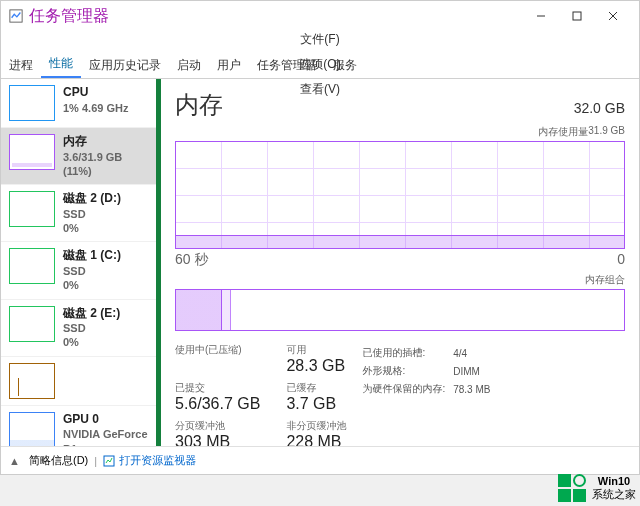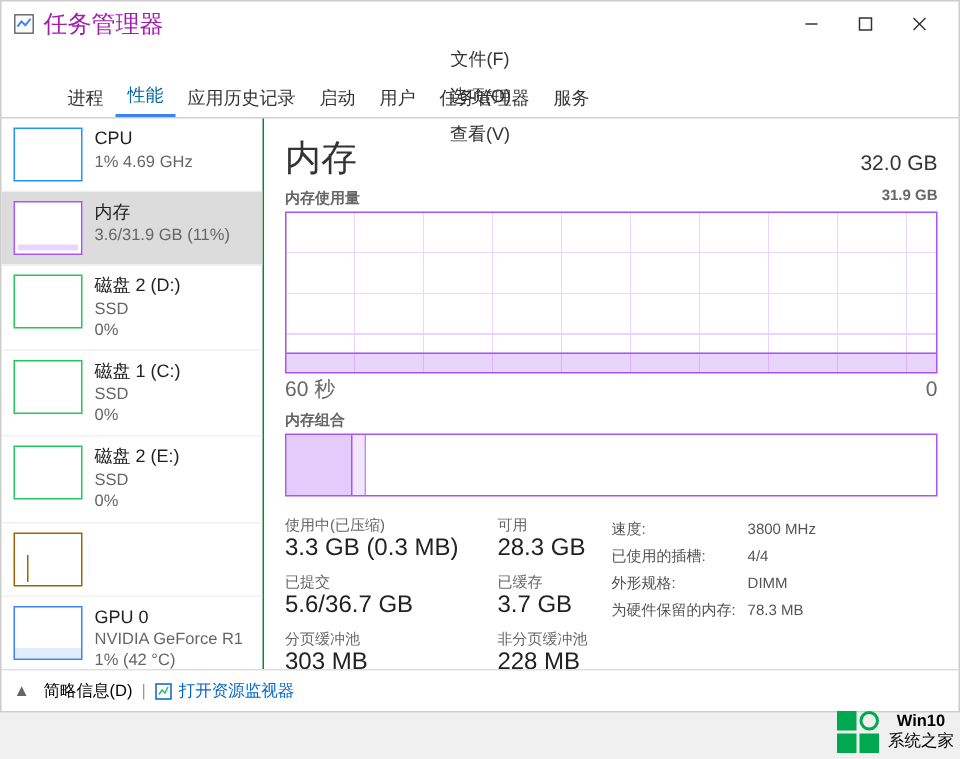--- a/index.html
+++ b/index.html
@@ -5,42 +5,42 @@
 * { margin: 0; padding: 0; box-sizing: border-box; font-family: "Microsoft YaHei", "Segoe UI", sans-serif; }
 body { background: #f0f0f0; width: 640px; height: 506px; overflow: hidden; position: relative; }
 .window { background: #fff; width: 640px; height: 475px; border: 1px solid #ccc; position: relative; }
 .titlebar { height: 30px; display: flex; align-items: center; padding: 0 8px; }
 .titlebar-icon { width: 14px; height: 14px; margin-right: 6px; }
 .titlebar-title { font-size: 16px; color: #a21caf; flex: 1; }
 .winbtns { display: flex; }
 .winbtn { width: 36px; height: 28px; display: flex; align-items: center; justify-content: center; color: #333; font-size: 10px; }
 .menubar { height: 22px; display: flex; align-items: center; padding: 0 6px; gap: 8px; font-size: 12px; color: #333; flex-direction: column; }
 .menubar span { padding: 0 4px; cursor: default; }
-.tabbar { height: 26px; display: flex; align-items: flex-end; border-bottom: 1px solid #d0d0d0; font-size: 12px; padding-left: 36px; }
+.tabbar { height: 26px; display: flex; align-items: flex-end; border-bottom: 1px solid #d0d0d0; font-size: 12px; }
 .tab { padding: 4px 8px; color: #333; cursor: default; }
 .tab.active { border-bottom: 2px solid #3b82f6; color: #0369a1; }
 .content { display: flex; height: calc(100% - 30px - 22px - 26px - 28px); }
-.sidebar { width: 175px; border-right: 1px solid #15803d; overflow: hidden; }
+.sidebar { width: 160px; border-right: 5px solid #15803d; overflow: hidden; font-weight: bold; }
 .side-item { display: flex; padding: 6px 8px; gap: 8px; align-items: flex-start; border-bottom: 1px solid #f0f0f0; }
 .side-item.selected { background: #dcdcdc; }
 .side-thumb { width: 46px; height: 36px; border: 1px solid #2196f3; background: #fff; position: relative; flex-shrink: 0; }
 .side-thumb.mem { border-color: #a855f7; }
 .side-thumb.mem::after { content: ""; position: absolute; left: 2px; right: 2px; bottom: 2px; top: 28px; background: rgba(168,85,247,0.25); }
 .side-thumb.disk { border-color: #22c55e; }
 .side-thumb.net { border-color: #a16207; }
 .side-thumb.net::after { content: ""; position: absolute; left: 8px; bottom: 2px; width: 1px; height: 18px; background: #a16207; }
 .side-thumb.gpu { border-color: #3b82f6; background: linear-gradient(to top, rgba(59,130,246,0.15) 0%, rgba(59,130,246,0.15) 20%, #fff 20%); }
 .side-info { font-size: 11px; line-height: 1.3; color: #333; }
 .side-info .ttl { font-size: 12px; color: #222; }
 .side-info .sub { color: #666; }
 .main { flex: 1; padding: 10px 14px 4px 14px; position: relative; }
 .main-head { display: flex; justify-content: space-between; align-items: baseline; }
 .main-title { font-size: 24px; font-weight: 400; color: #333; }
 .main-total { font-size: 14px; color: #333; }
-.subhead { display: flex; justify-content: space-between; font-size: 10px; color: #666; margin-top: 4px; font-weight: bold; }
+.subhead { display: flex; justify-content: flex-end; font-size: 10px; color: #666; margin-top: 4px; }
 .bigchart { height: 108px; border: 1px solid #a855f7; background: repeating-linear-gradient(to right, transparent, transparent 45px, #e9d5ff 45px, #e9d5ff 46px), repeating-linear-gradient(to bottom, transparent, transparent 26px, #e9d5ff 26px, #e9d5ff 27px); position: relative; margin-top: 2px; }
 .bigchart::after { content: ""; position: absolute; left: 0; right: 0; bottom: 0; height: 11%; background: rgba(168,85,247,0.25); border-top: 1px solid #a855f7; }
 .axis { display: flex; justify-content: space-between; font-size: 14px; color: #666; margin-top: 2px; }
 .compchart { height: 42px; border: 1px solid #a855f7; margin-top: 2px; position: relative; background: linear-gradient(to right, rgba(168,85,247,0.3) 0, rgba(168,85,247,0.3) 10%, rgba(168,85,247,0.15) 10%, rgba(168,85,247,0.15) 12%, #fff 12%); }
 .compchart::before { content: ""; position: absolute; left: 10%; top: 0; bottom: 0; width: 1px; background: #a855f7; }
 .compchart::after { content: ""; position: absolute; left: 12%; top: 0; bottom: 0; width: 1px; background: #c084fc; }
 .stats { display: flex; margin-top: 12px; gap: 14px; }
 .stats-left { display: grid; grid-template-columns: auto auto; column-gap: 26px; row-gap: 6px; }
 .stat .lbl { font-size: 10px; color: #666; }
 .stat .val { font-size: 16px; color: #222; }
@@ -173,21 +173,20 @@
       </div>
       <div class="subhead">
         <span>内存组合</span>
       </div>
       <div class="compchart"></div>
 
       <div class="stats">
         <div class="stats-left">
           <div class="stat">
             <div class="lbl">使用中(已压缩)</div>
-            <div class="val">3.3 GB (0.3 MB)</div>
           </div>
           <div class="stat">
             <div class="lbl">可用</div>
             <div class="val">28.3 GB</div>
           </div>
           <div class="stat">
             <div class="lbl">已提交</div>
             <div class="val">5.6/36.7 GB</div>
           </div>
           <div class="stat">
@@ -199,24 +198,20 @@
             <div class="val">303 MB</div>
           </div>
           <div class="stat">
             <div class="lbl">非分页缓冲池</div>
             <div class="val">228 MB</div>
           </div>
         </div>
         <div class="stats-right">
           <table>
             <tbody>
-                <tr>
-                  <td>速度:</td>
-                  <td>3800 MHz</td>
-                </tr>
             <tr>
                   <td>已使用的插槽:</td>
                   <td>4/4</td>
                 </tr>
             <tr>
                   <td>外形规格:</td>
                   <td>DIMM</td>
                 </tr>
             <tr>
                   <td>为硬件保留的内存:</td>

